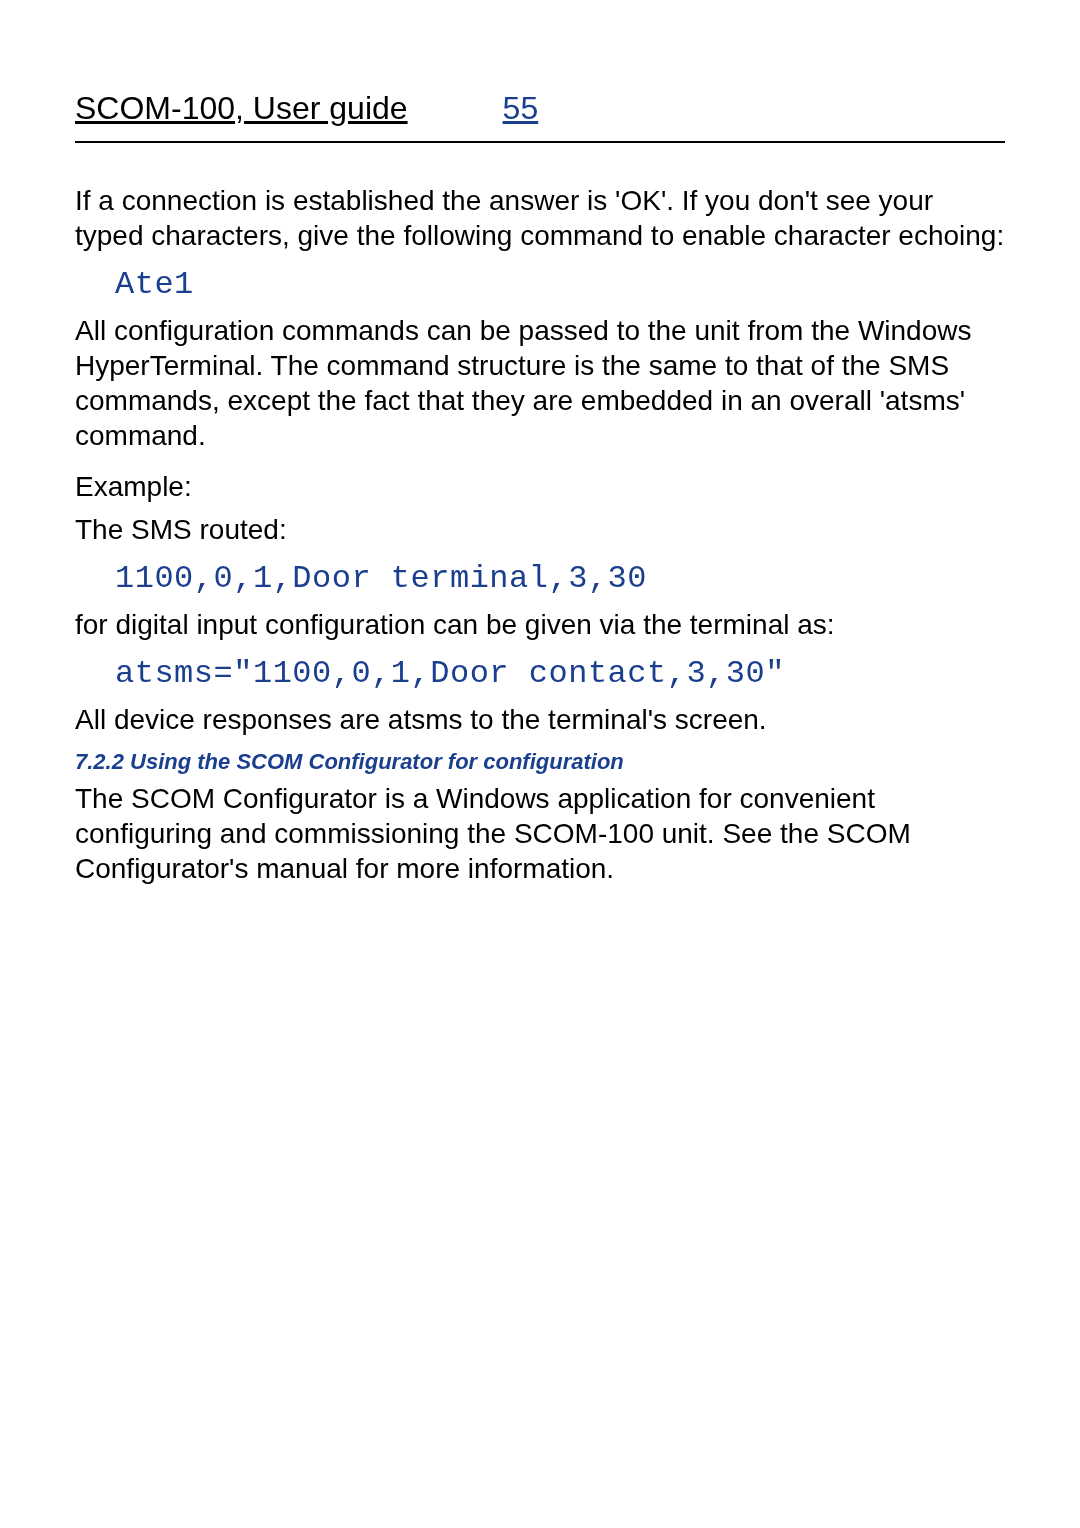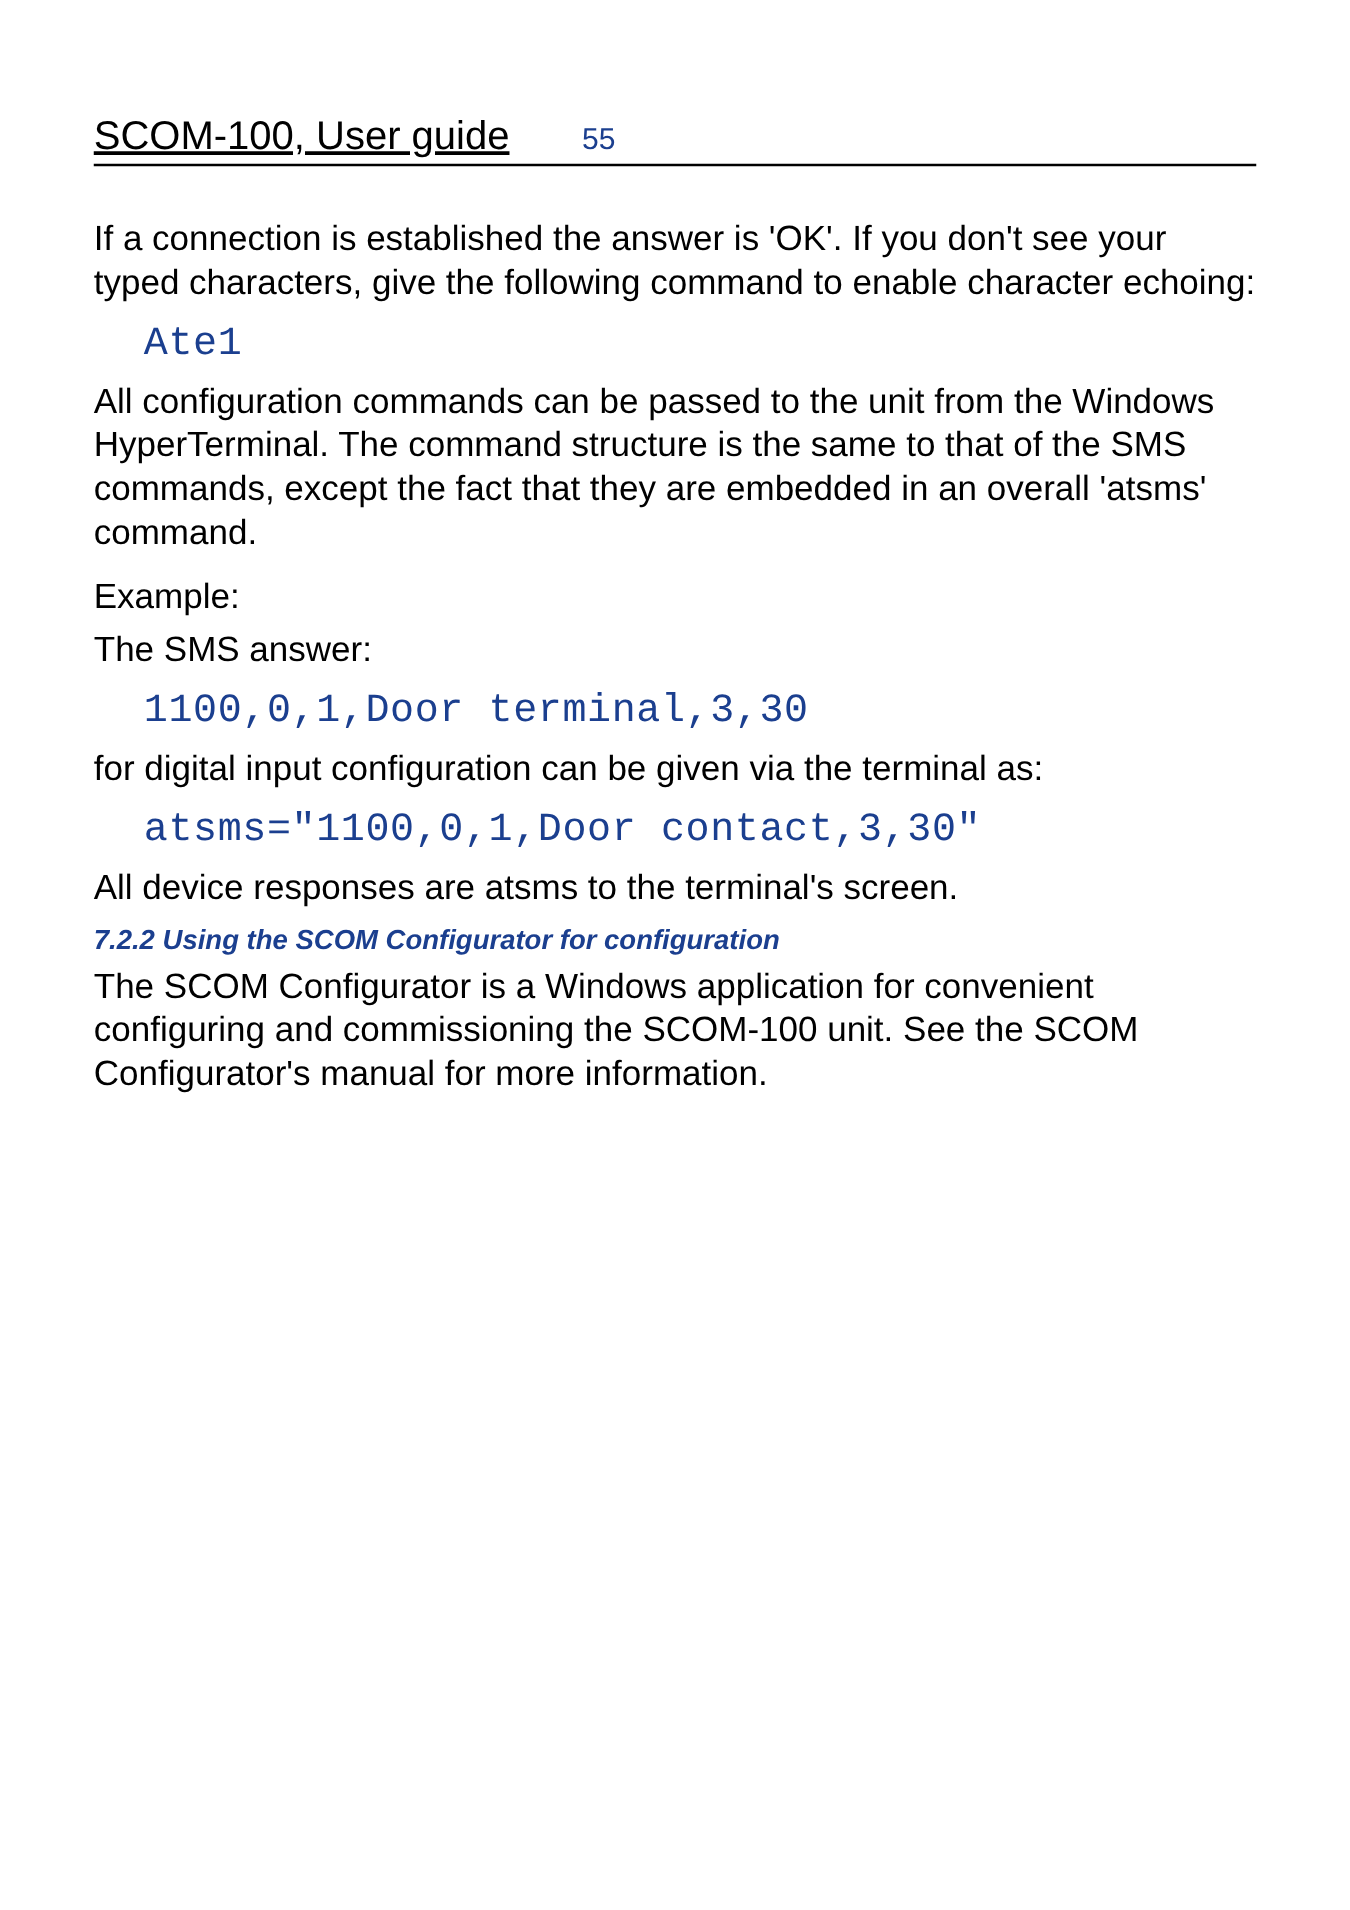--- a/index.html
+++ b/index.html
@@ -5,31 +5,32 @@
   * { margin: 0; padding: 0; box-sizing: border-box; }
   html, body { width: 1080px; height: 1528px; background: #ffffff; }
   body { font-family: Arial, Helvetica, sans-serif; color: #000; }
   .page {
     padding: 90px 75px 60px 75px;
   }
   .header {
     display: flex;
     align-items: baseline;
     border-bottom: 2px solid #000;
-    padding-bottom: 4px;
+    padding-bottom: 14px;
     margin-bottom: 40px;
   }
   .header-title {
     font-size: 32px;
     text-decoration: underline;
   }
   .header-page {
-    font-size: 24px;
+    font-size: 32px;
     color: #1b3f8f;
-    margin-left: 58px;
+    text-decoration: underline;
+    margin-left: 95px;
   }
   .body-text {
     font-size: 28px;
     line-height: 1.25;
     margin-bottom: 8px;
   }
   .code {
     font-family: "Courier New", Courier, monospace;
     font-size: 32px;
     color: #1b3f8f;
@@ -59,21 +60,21 @@
     <span class="header-page">55</span>
   </div>
 
   <p class="body-text">If a connection is established the answer is 'OK'. If you don't see your typed characters, give the following command to enable character echoing:</p>
   <div class="code">Ate1</div>
 
   <p class="body-text">All configuration commands can be passed to the unit from the Windows HyperTerminal. The command structure is the same to that of the SMS commands, except the fact that they are embedded in an overall 'atsms' command.</p>
 
   <div class="spacer-sm"></div>
   <p class="body-text">Example:</p>
-  <p class="body-text">The SMS answer:</p>
+  <p class="body-text">The SMS routed:</p>
   <div class="code">1100,0,1,Door terminal,3,30</div>
 
   <p class="body-text">for digital input configuration can be given via the terminal as:</p>
   <div class="code">atsms="1100,0,1,Door contact,3,30"</div>
 
   <p class="body-text">All device responses are atsms to the terminal's screen.</p>
 
   <h2 class="section-heading">7.2.2 Using the SCOM Configurator for configuration</h2>
 
   <p class="body-text">The SCOM Configurator is a Windows application for convenient configuring and commissioning the SCOM-100 unit. See the SCOM Configurator's manual for more information.</p>

